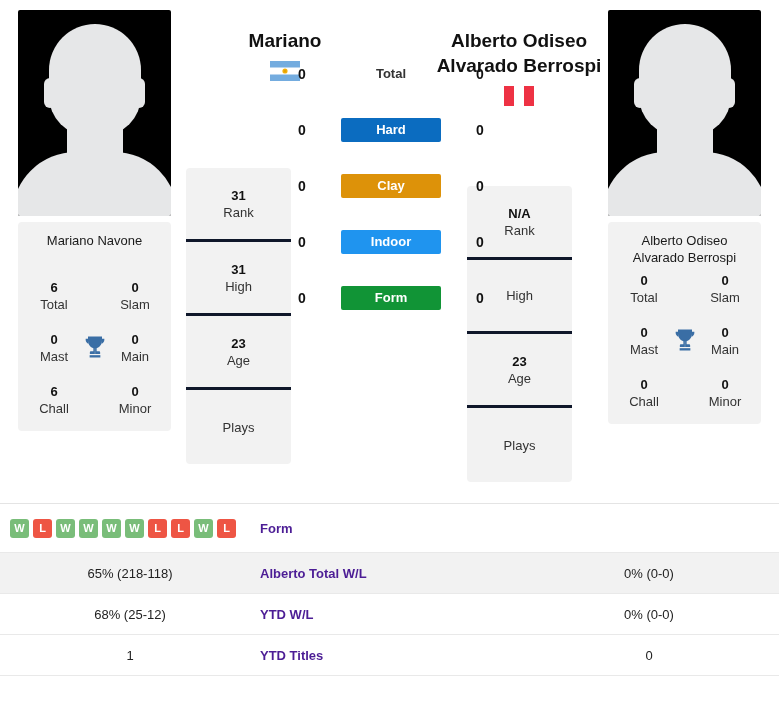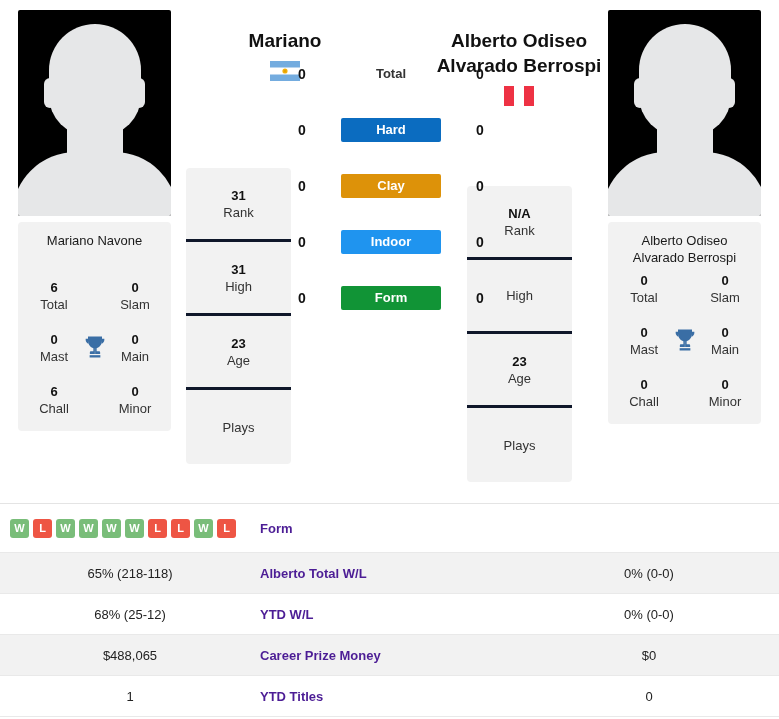--- a/index.html
+++ b/index.html
@@ -489,25 +489,20 @@
         <div class="strow shaded">
           <div class="lcol">65% (218-118)</div>
           <div class="mcol">Alberto Total W/L</div>
           <div class="rcol">0% (0-0)</div>
         </div>
         <div class="strow">
           <div class="lcol">68% (25-12)</div>
           <div class="mcol">YTD W/L</div>
           <div class="rcol">0% (0-0)</div>
         </div>
-        <div class="strow shaded">
-          <div class="lcol">$488,065</div>
-          <div class="mcol">Career Prize Money</div>
-          <div class="rcol">$0</div>
-        </div>
         <div class="strow">
           <div class="lcol">1</div>
           <div class="mcol">YTD Titles</div>
           <div class="rcol">0</div>
         </div>
       </div>
   </div>
 
 </div>
 

